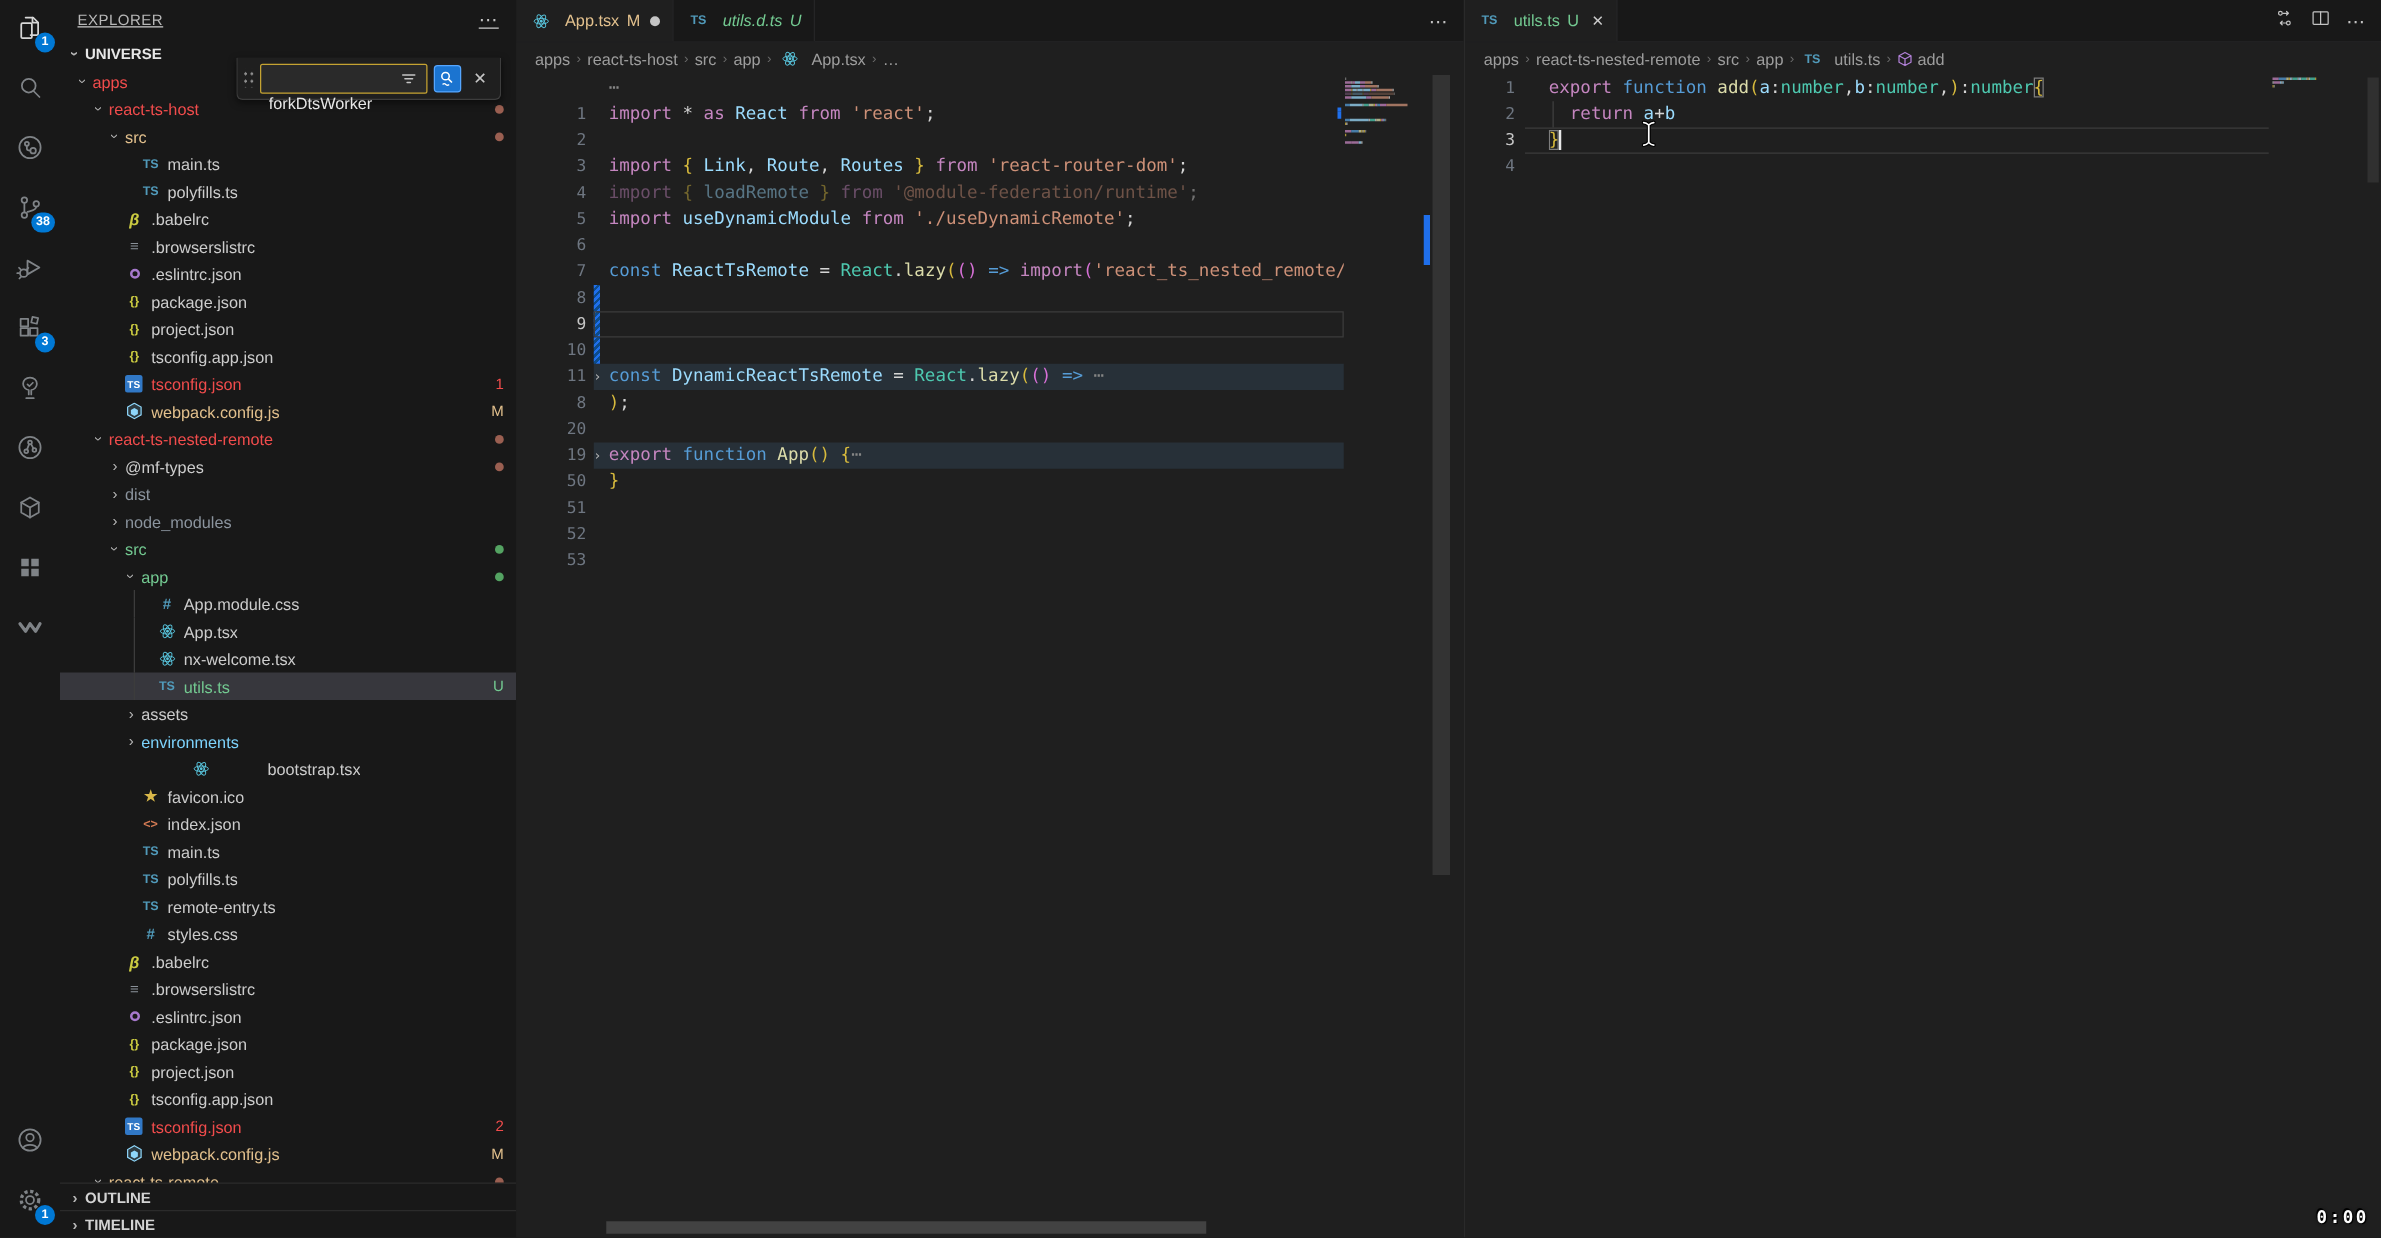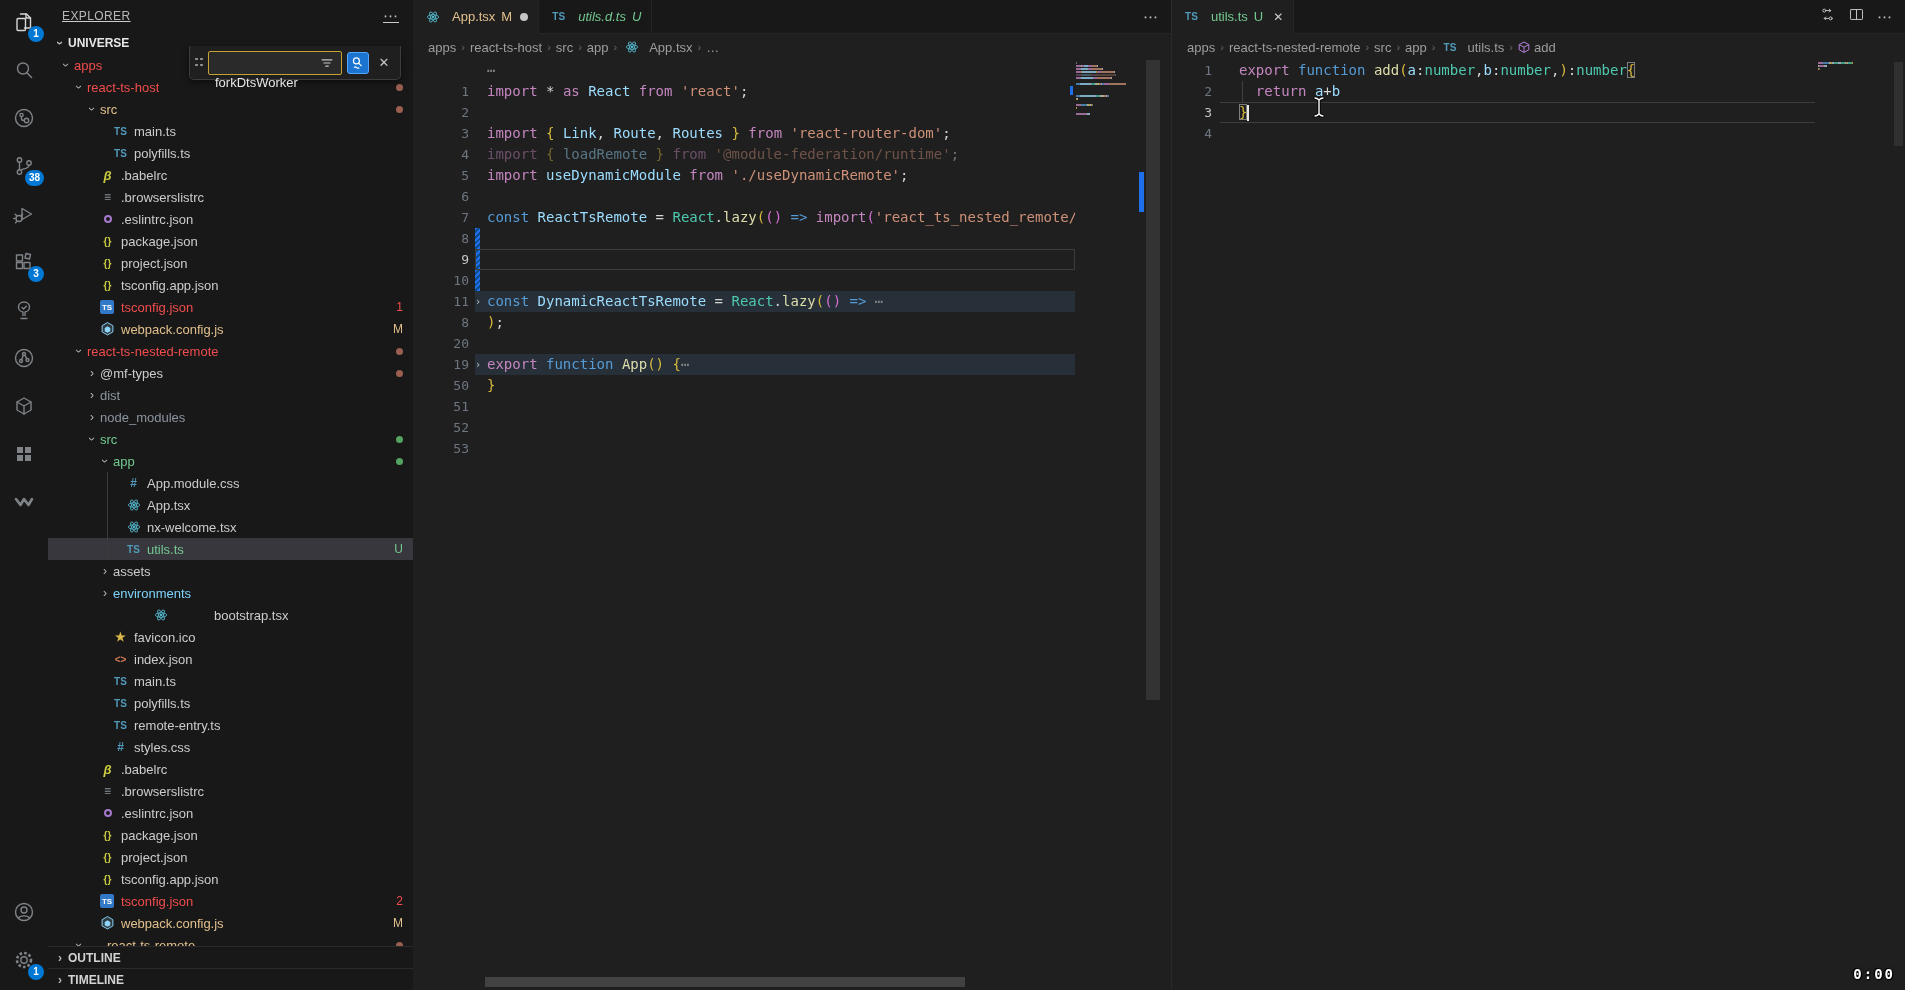--- a/index.html
+++ b/index.html
@@ -517,21 +517,21 @@
           <svg width="13" height="14" viewBox="0 0 12 13">
             <path d="M6 .5l5 2.9v5.8L6 12 1 9.2V3.4z" fill="rgba(142,214,250,.18)" stroke="#8ed6fa" stroke-width=".9"></path>
             <path d="M6 4l2.6 1.5v3L6 10 3.4 8.5v-3z" fill="#8ed6fa"></path>
           </svg>
         </span>
         <span class="tlabel" style="color: rgb(226, 192, 141);">webpack.config.js</span>
         <span class="tright">
           <span class="tbadge" style="color: rgb(226, 192, 141);">M</span>
         </span>
       </div>
-      <div class="trow" style="padding-left: 23px; gap: 20px;">
+      <div class="trow" style="padding-left: 23px;">
         <span class="chev open">›</span>
         <span class="tlabel" style="color: rgb(226, 192, 141);">react-ts-remote</span>
         <span class="tright">
           <span class="gitdot" style="background: rgb(154, 95, 81);"></span>
         </span>
       </div>
     </div>
   <div class="bottom-panel">
     <span class="chev">›</span>
     <span>OUTLINE</span>

